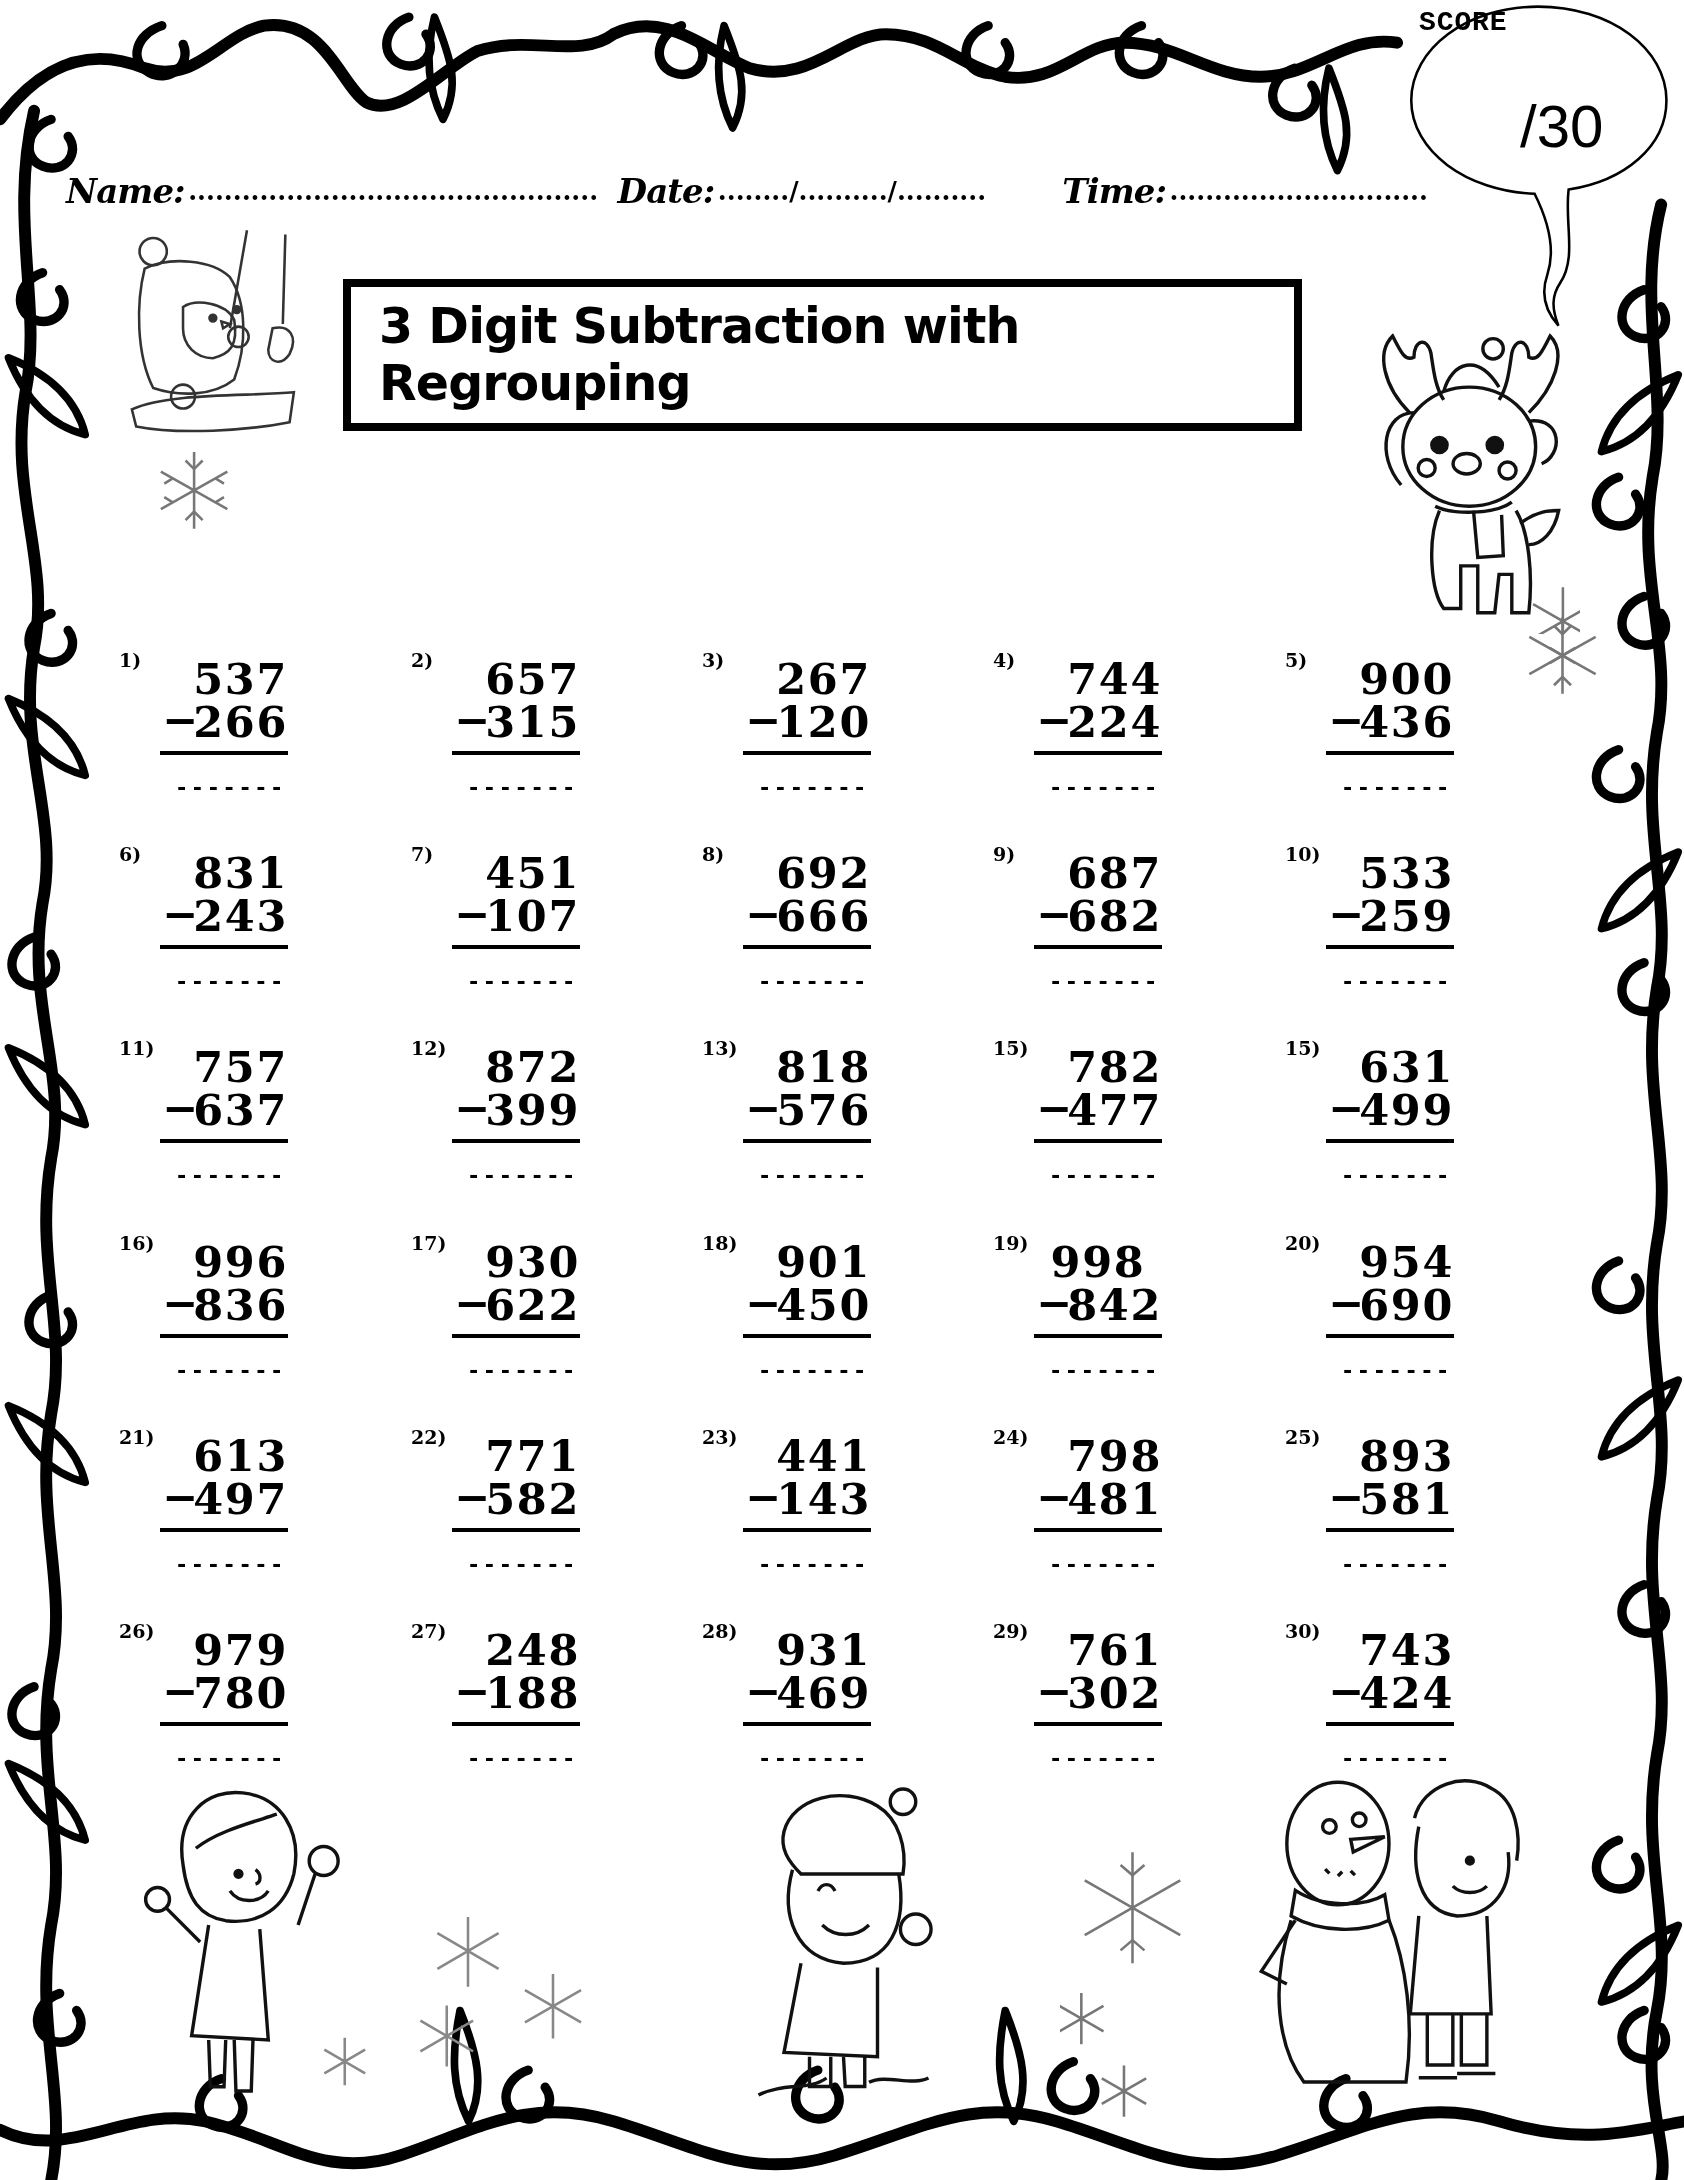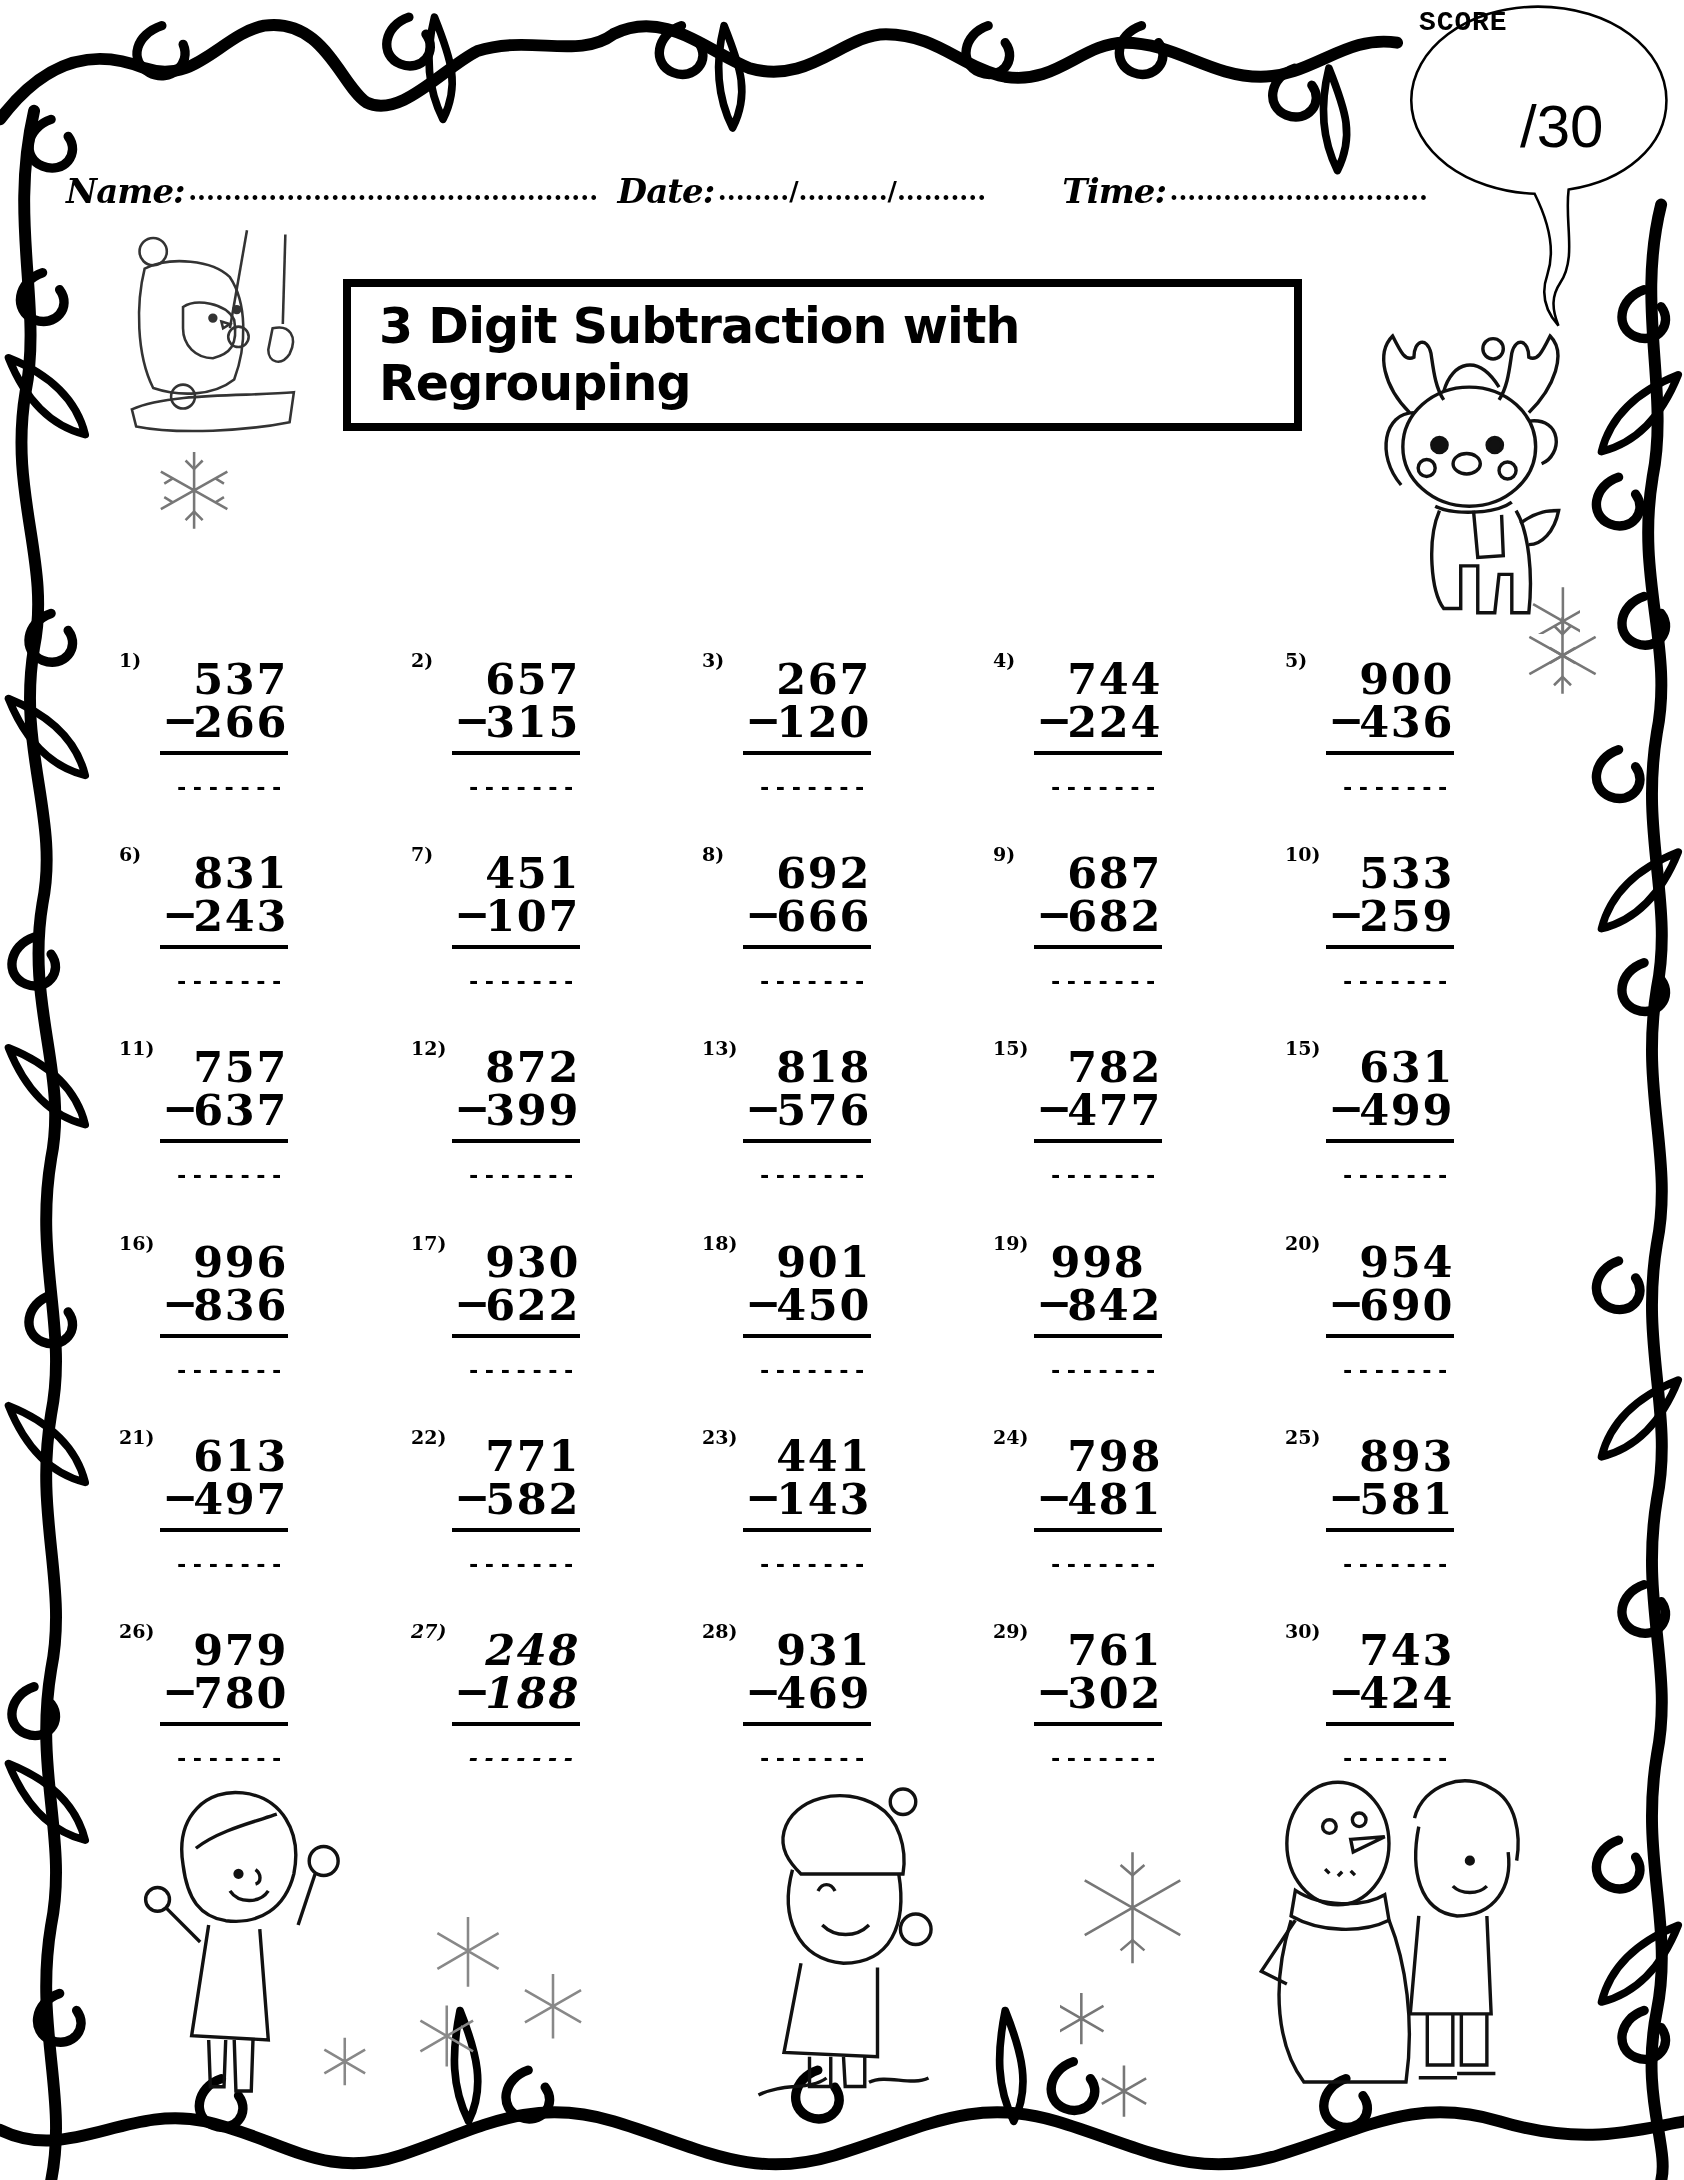--- a/index.html
+++ b/index.html
@@ -400,21 +400,21 @@
       <span class="p-answer">-------</span>
     </div>
     <div class="problem" style="left: 119px; top: 1620px;">
       <span class="p-num">26)</span>
       <span class="p-top" style="left:41px;right:auto;">979</span>
       <span class="p-minus">−</span>
       <span class="p-bottom">780</span>
       <span class="p-line"></span>
       <span class="p-answer">-------</span>
     </div>
-    <div class="problem" style="left: 411px; top: 1620px; font-style: italic;">
+    <div class="problem" style="left: 411px; top: 1620px;">
       <span class="p-num">27)</span>
       <span class="p-top" style="left:41px;right:auto;">248</span>
       <span class="p-minus">−</span>
       <span class="p-bottom">188</span>
       <span class="p-line"></span>
       <span class="p-answer">-------</span>
     </div>
     <div class="problem" style="left: 702px; top: 1620px;">
       <span class="p-num">28)</span>
       <span class="p-top" style="left:41px;right:auto;">931</span>

